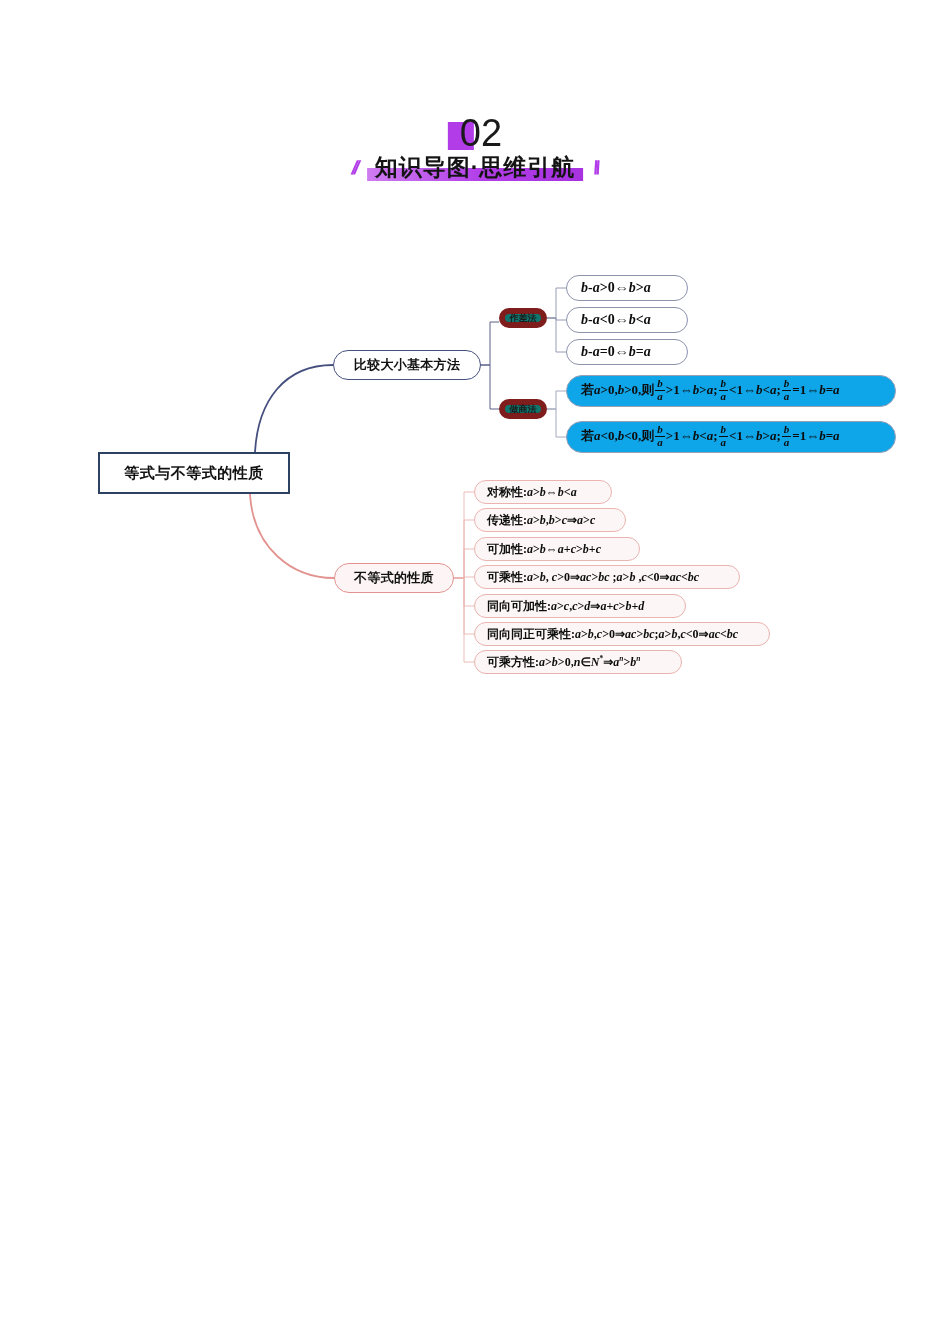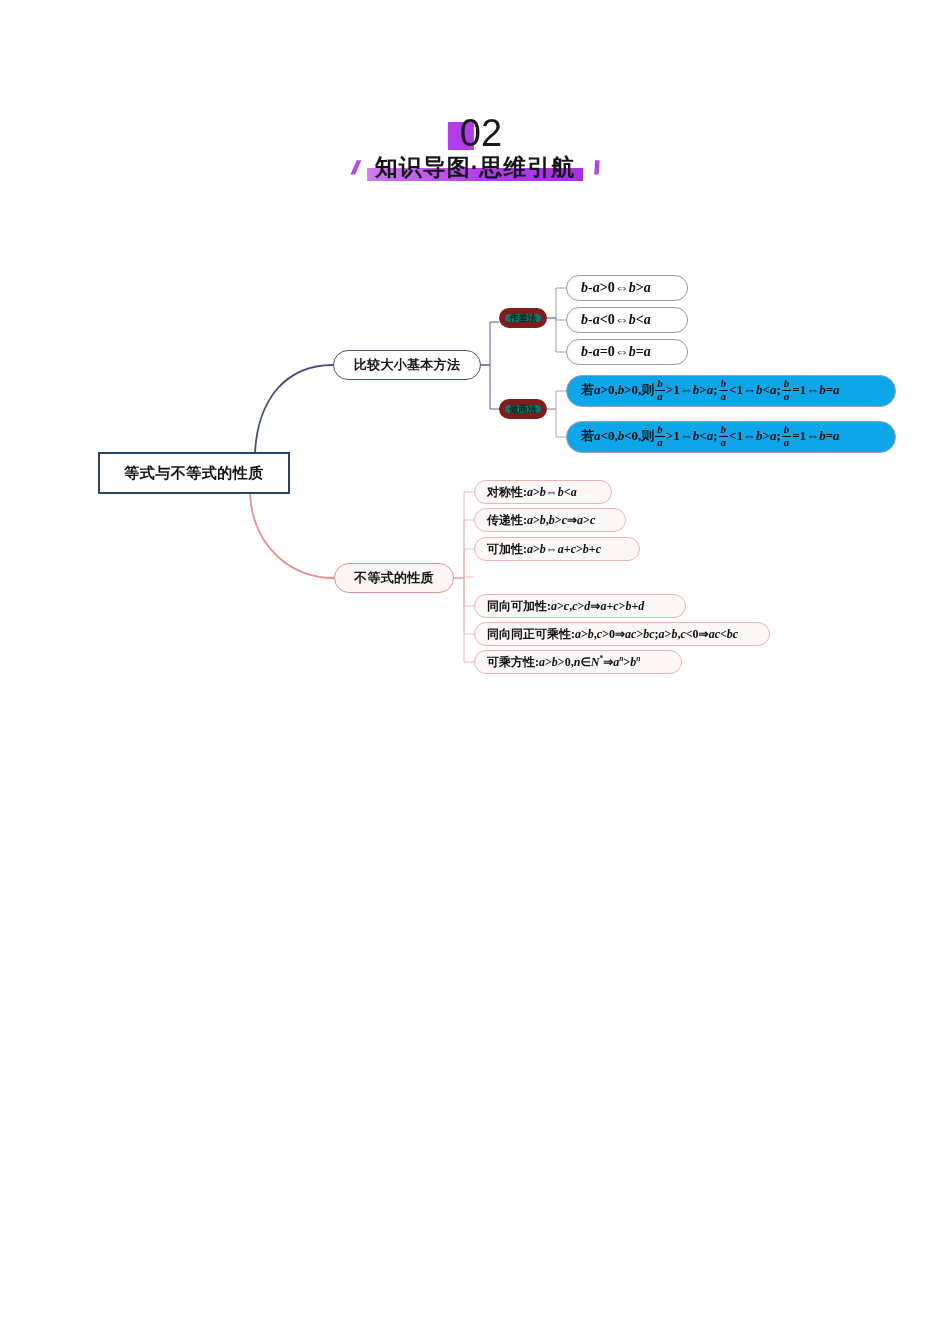--- a/index.html
+++ b/index.html
@@ -341,20 +341,23 @@
 
   <div class="node leaf-pink" style="left:474px; top:480px; width:138px;">
     <span>对称性:<span class="it">a</span>&gt;<span class="it">b</span>⇔<span class="it">b</span>&lt;<span class="it">a</span></span>
   </div>
   <div class="node leaf-pink" style="left:474px; top:508px; width:152px;">
     <span>传递性:<span class="it">a</span>&gt;<span class="it">b</span>,<span class="it">b</span>&gt;<span class="it">c</span>⇒<span class="it">a</span>&gt;<span class="it">c</span></span>
   </div>
   <div class="node leaf-pink" style="left:474px; top:537px; width:166px;">
     <span>可加性:<span class="it">a</span>&gt;<span class="it">b</span>⇔<span class="it">a</span>+<span class="it">c</span>&gt;<span class="it">b</span>+<span class="it">c</span></span>
   </div>
+  <div class="node leaf-pink" style="left:474px; top:565px; width:266px;">
+    <span>可乘性:<span class="it">a</span>&gt;<span class="it">b</span>, <span class="it">c</span>&gt;0⇒<span class="it">ac</span>&gt;<span class="it">bc</span> ;<span class="it">a</span>&gt;<span class="it">b</span> ,<span class="it">c</span>&lt;0⇒<span class="it">ac</span>&lt;<span class="it">bc</span></span>
+  </div>
   <div class="node leaf-pink" style="left:474px; top:594px; width:212px;text-align:right;">
     <span>同向可加性:<span class="it">a</span>&gt;<span class="it">c</span>,<span class="it">c</span>&gt;<span class="it">d</span>⇒<span class="it">a</span>+<span class="it">c</span>&gt;<span class="it">b</span>+<span class="it">d</span></span>
   </div>
   <div class="node leaf-pink" style="left:474px; top:622px; width:296px; font-size:12px;text-align:center;">
     <span>同向同正可乘性:<span class="it">a</span>&gt;<span class="it">b</span>,<span class="it">c</span>&gt;0⇒<span class="it">ac</span>&gt;<span class="it">bc</span>;<span class="it">a</span>&gt;<span class="it">b</span>,<span class="it">c</span>&lt;0⇒<span class="it">ac</span>&lt;<span class="it">bc</span></span>
   </div>
   <div class="node leaf-pink" style="left:474px; top:650px; width:208px;">
     <span>可乘方性:<span class="it">a</span>&gt;<span class="it">b</span>&gt;0,<span class="it">n</span>∈<span class="it">N</span><sup>*</sup>⇒<span class="it">a</span><sup><span class="it">n</span></sup>&gt;<span class="it">b</span><sup><span class="it">n</span></sup></span>
   </div>
 

